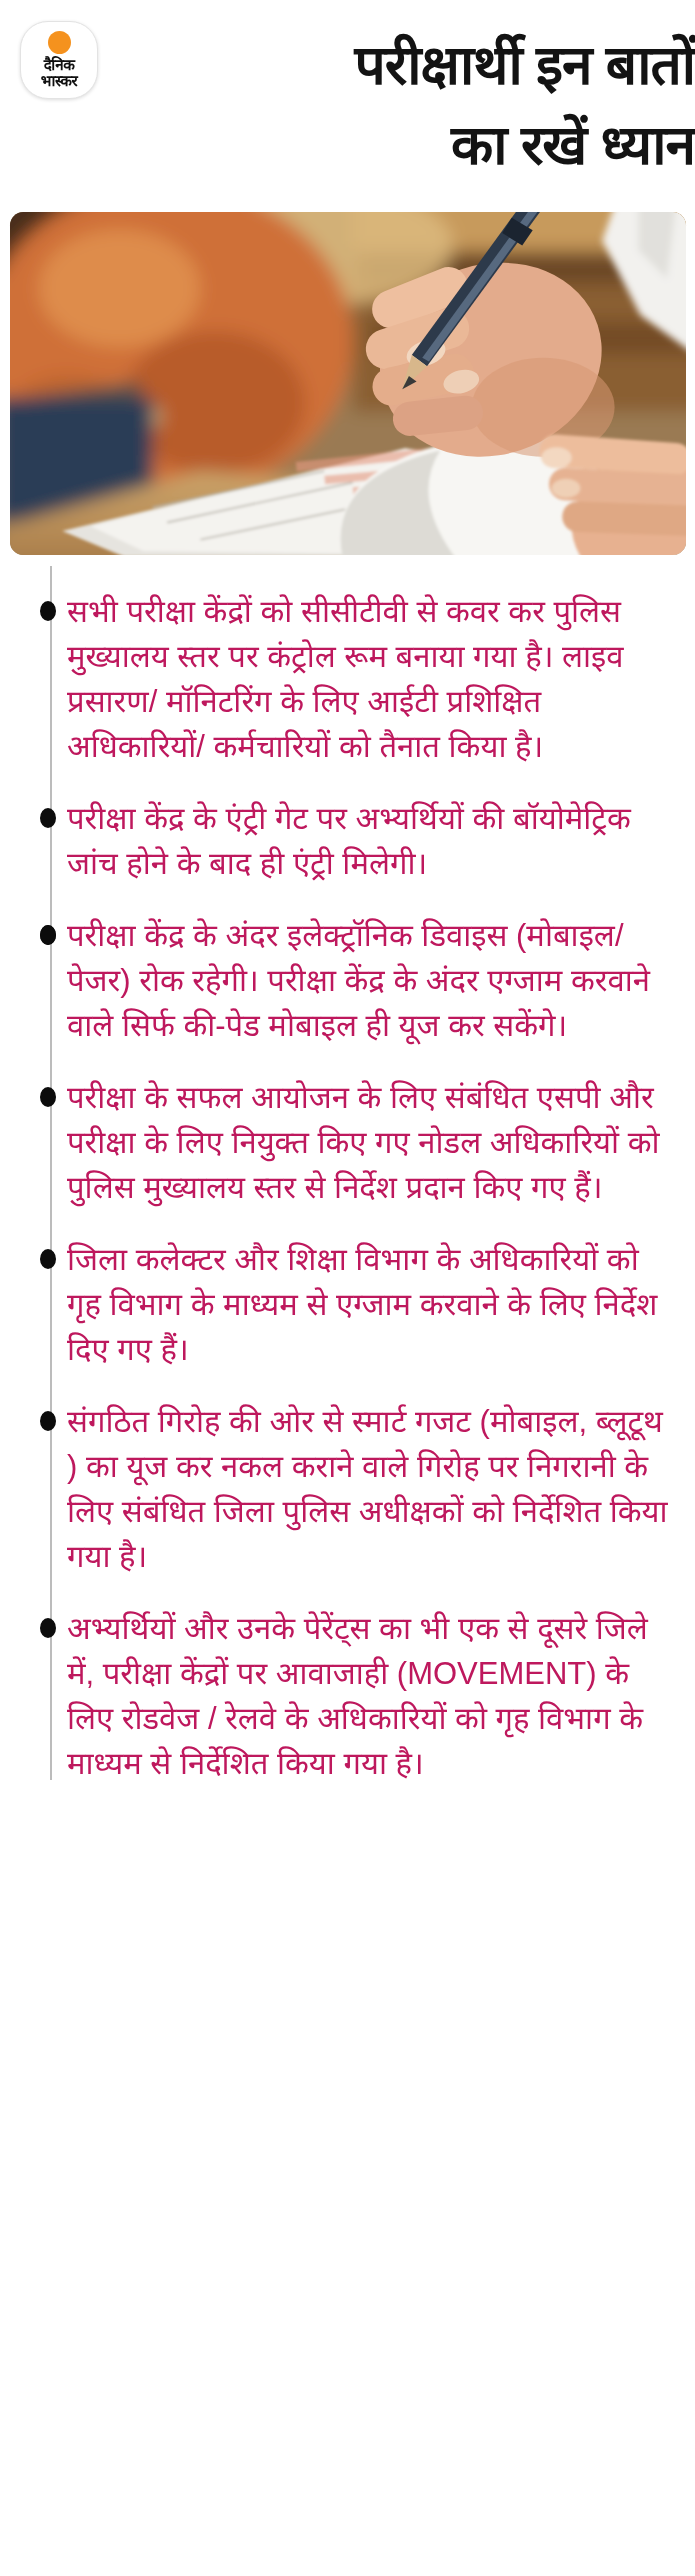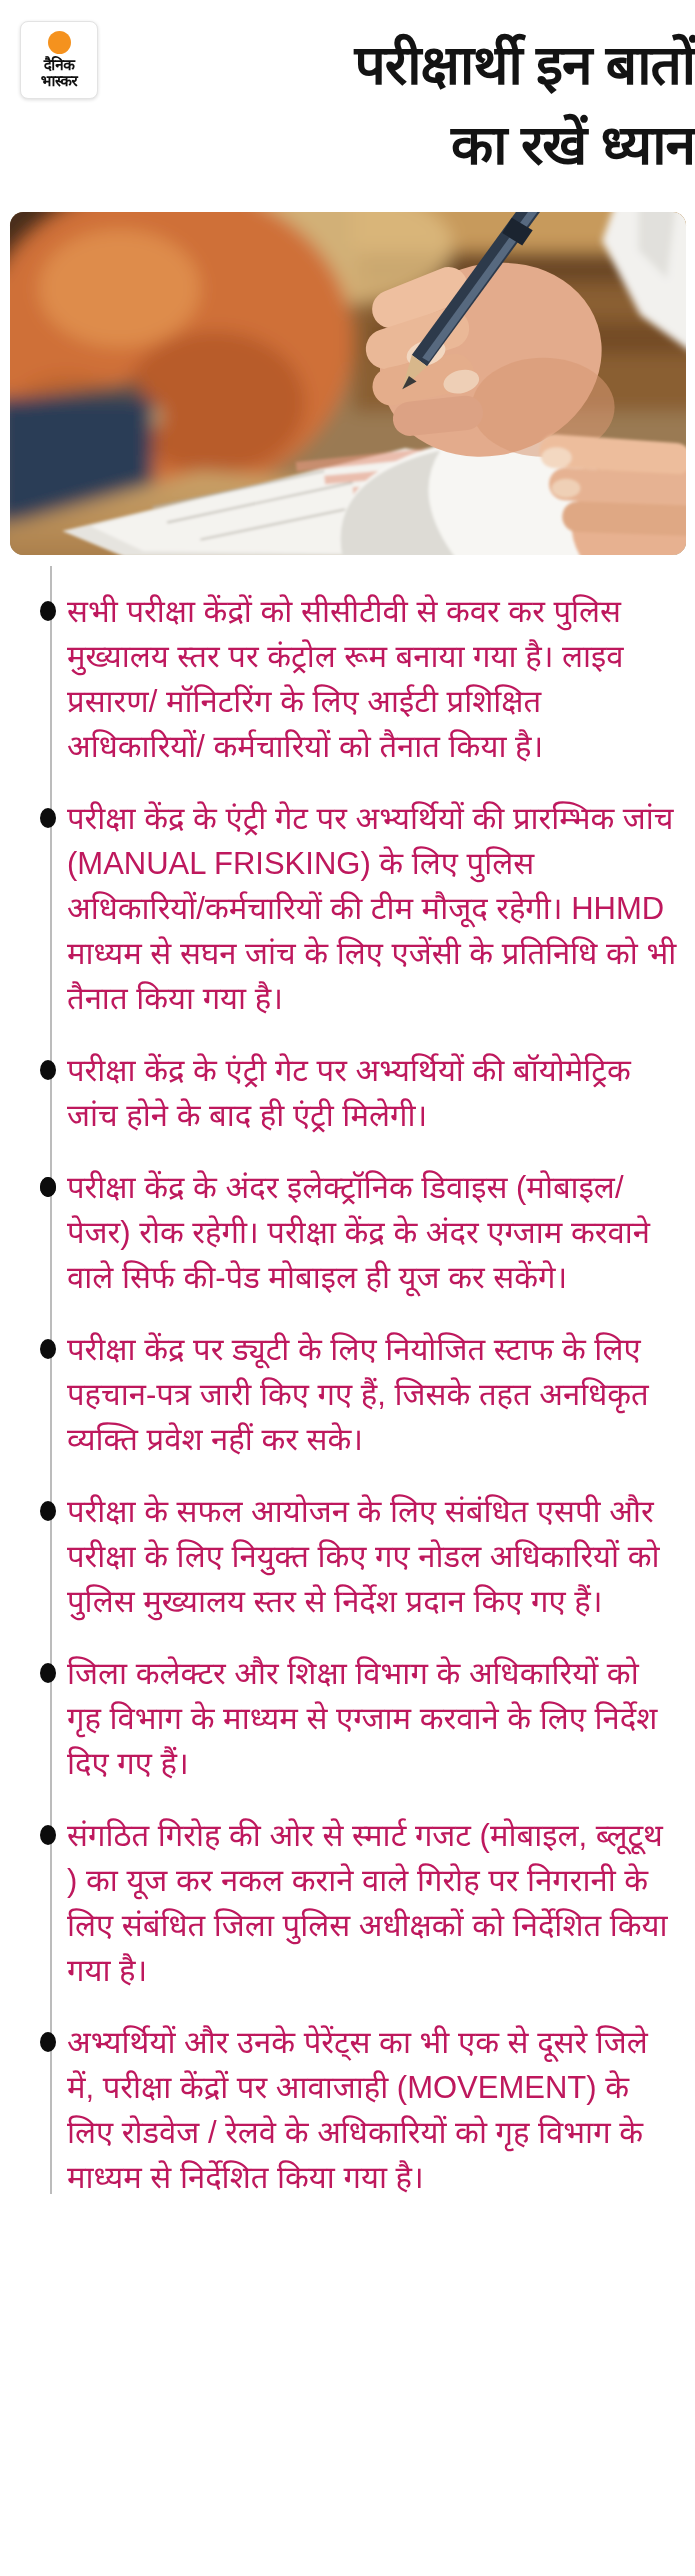--- a/index.html
+++ b/index.html
@@ -5,21 +5,21 @@
   html,body{margin:0;padding:0;}
   body{
     width:695px;height:2576px;overflow:hidden;background:#ffffff;
     font-family:"Liberation Sans","DejaVu Sans",sans-serif;
     color:#1b1b1b;position:relative;
   }
   
   .header{position:relative;height:189px;}
   .logo{
     position:absolute;left:20px;top:21px;width:76px;height:76px;
-    background:#fff;border:1px solid #e3e3e3;border-radius:8px;
+    background:#fff;border:1px solid #e3e3e3;border-radius:28px;
     box-shadow:0 1px 3.8px rgba(0,0,0,.14);
     display:flex;flex-direction:column;align-items:center;justify-content:center;
   }
   .logo-dot{width:23px;height:23px;border-radius:50%;background:#f5921e;margin-bottom:2.9px;}
   .logo-text{font-weight:bold;font-size:15.2px;line-height:16px;color:#0f0f0f;text-align:center;letter-spacing:-0.5px;}
   .title{
     padding-top:25px;text-align:right;font-weight:700;color:#131313;
     font-size:55px;line-height:80px;letter-spacing:-1px;
   }
   .title span{display:block;}
@@ -152,23 +152,21 @@
       <rect x="566" y="272" width="160" height="34" rx="17" fill="#e6b292" transform="rotate(3 646 289)"></rect>
       <rect x="580" y="306" width="150" height="32" rx="16" fill="#dfa884" transform="rotate(2 655 322)"></rect>
       <ellipse cx="574" cy="258" rx="16" ry="11" fill="#f3d8c1"></ellipse>
       <ellipse cx="584" cy="290" rx="15" ry="10" fill="#efd0b6"></ellipse>
     </g>
   </svg>
 </div>
 
 <ul class="list">
   <li class="item"><span class="dot"></span><span>सभी परीक्षा केंद्रों को सीसीटीवी से कवर कर पुलिस मुख्यालय स्तर पर कंट्रोल रूम बनाया गया है। लाइव प्रसारण/ मॉनिटरिंग के लिए आईटी प्रशिक्षित अधिकारियों/ कर्मचारियों को तैनात किया है।</span></li>
-  <li class="item"><span class="dot"></span><span>परीक्षा केंद्र के एंट्री गेट पर अभ्यर्थियों की प्रारम्भिक जांच (MANUAL FRISKING) के लिए पुलिस अधिकारियों/कर्मचारियों की टीम मौजूद रहेगी। HHMD माध्यम से सघन जांच के लिए एजेंसी के प्रतिनिधि को भी तैनात किया गया है।</span></li>
   <li class="item"><span class="dot"></span><span>परीक्षा केंद्र के एंट्री गेट पर अभ्यर्थियों की बॉयोमेट्रिक जांच होने के बाद ही एंट्री मिलेगी।</span></li>
   <li class="item"><span class="dot"></span></li>
   <li class="item"><span class="dot"></span><span>परीक्षा केंद्र के अंदर इलेक्ट्रॉनिक डिवाइस (मोबाइल/ पेजर) रोक रहेगी। परीक्षा केंद्र के अंदर एग्जाम करवाने वाले सिर्फ की-पेड मोबाइल ही यूज कर सकेंगे।</span></li>
-  <li class="item"><span class="dot"></span><span>परीक्षा केंद्र पर ड्यूटी के लिए नियोजित स्टाफ के लिए पहचान-पत्र जारी किए गए हैं, जिसके तहत अनधिकृत व्यक्ति प्रवेश नहीं कर सके।</span></li>
   <li class="item"><span class="dot"></span><span>परीक्षा के सफल आयोजन के लिए संबंधित एसपी और परीक्षा के लिए नियुक्त किए गए नोडल अधिकारियों को पुलिस मुख्यालय स्तर से निर्देश प्रदान किए गए हैं।</span></li>
   <li class="item"><span class="dot"></span><span>जिला कलेक्टर और शिक्षा विभाग के अधिकारियों को गृह विभाग के माध्यम से एग्जाम करवाने के लिए निर्देश दिए गए हैं।</span></li>
   <li class="item"><span class="dot"></span><span>संगठित गिरोह की ओर से स्मार्ट गजट (मोबाइल, ब्लूटूथ ) का यूज कर नकल कराने वाले गिरोह पर निगरानी के लिए संबंधित जिला पुलिस अधीक्षकों को निर्देशित किया गया है।</span></li>
   <li class="item"><span class="dot"></span><span>अभ्यर्थियों और उनके पेरेंट्स का भी एक से दूसरे जिले में, परीक्षा केंद्रों पर आवाजाही (MOVEMENT) के लिए रोडवेज / रेलवे के अधिकारियों को गृह विभाग के माध्यम से निर्देशित किया गया है।</span></li>
 </ul>
 
 
 </body></html>

